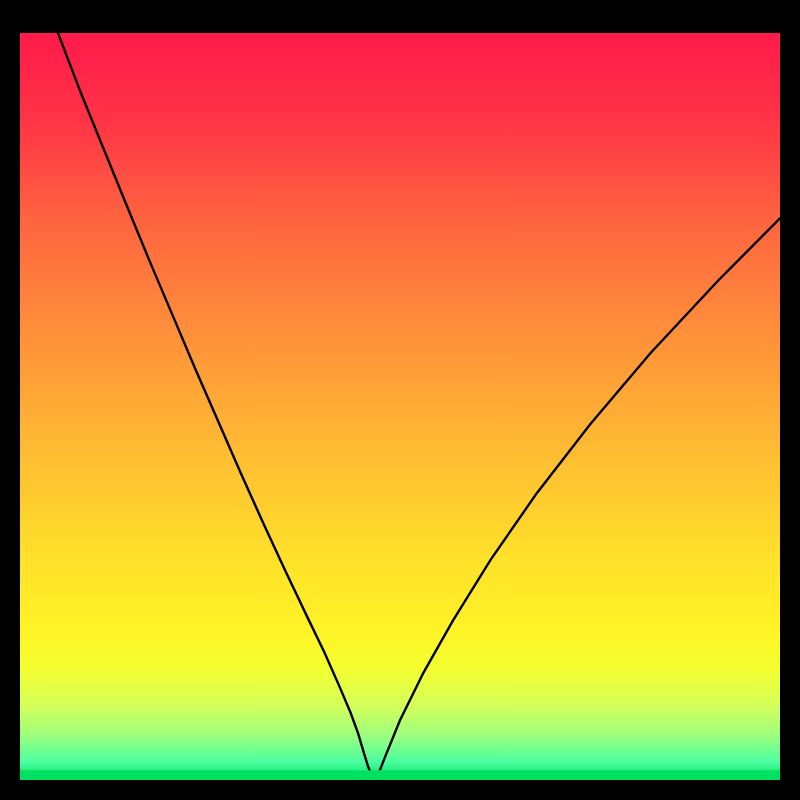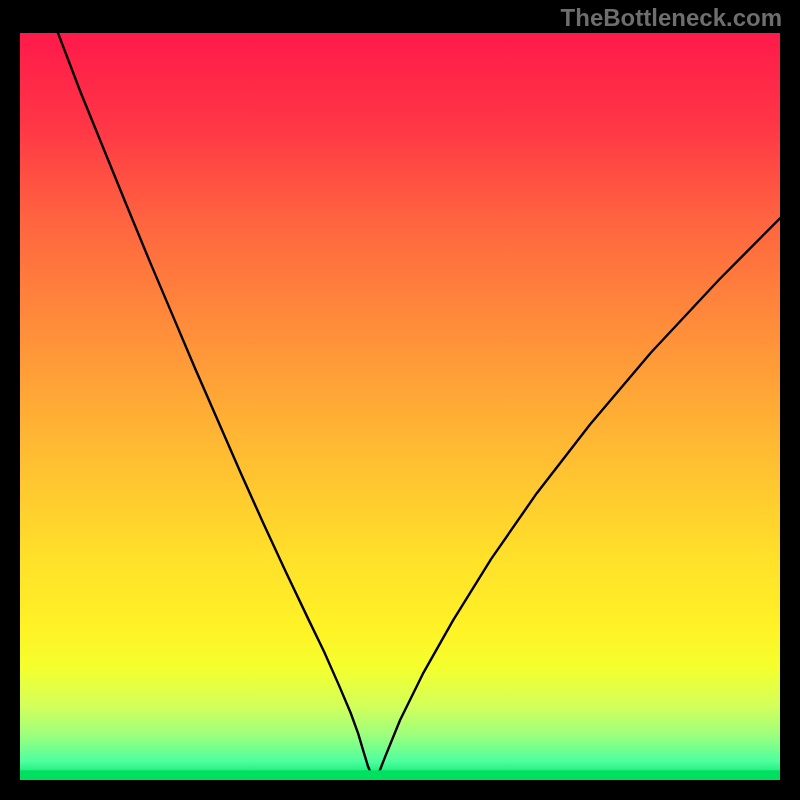--- a/index.html
+++ b/index.html
@@ -27,21 +27,20 @@
     top: 33px;
     width: 760px;
     height: 747px;
     background: #000;
   }
   svg { display: block; }
 </style>
 </head>
 <body>
 <div class="frame">
-  <div class="watermark">TheBottleneck.com</div>
 
   <div class="plot-wrap">
     <svg id="chart-svg" width="760" height="747" viewBox="0 0 760 747" preserveAspectRatio="none">
       <defs>
         <linearGradient id="bg-grad" x1="0" y1="0" x2="0" y2="1">
 
         <stop offset="0.00%" stop-color="#ff1a4a"></stop>
             <stop offset="12.00%" stop-color="#ff3546"></stop>
             <stop offset="25.00%" stop-color="#ff6440"></stop>
             <stop offset="40.00%" stop-color="#ff8f3a"></stop>

